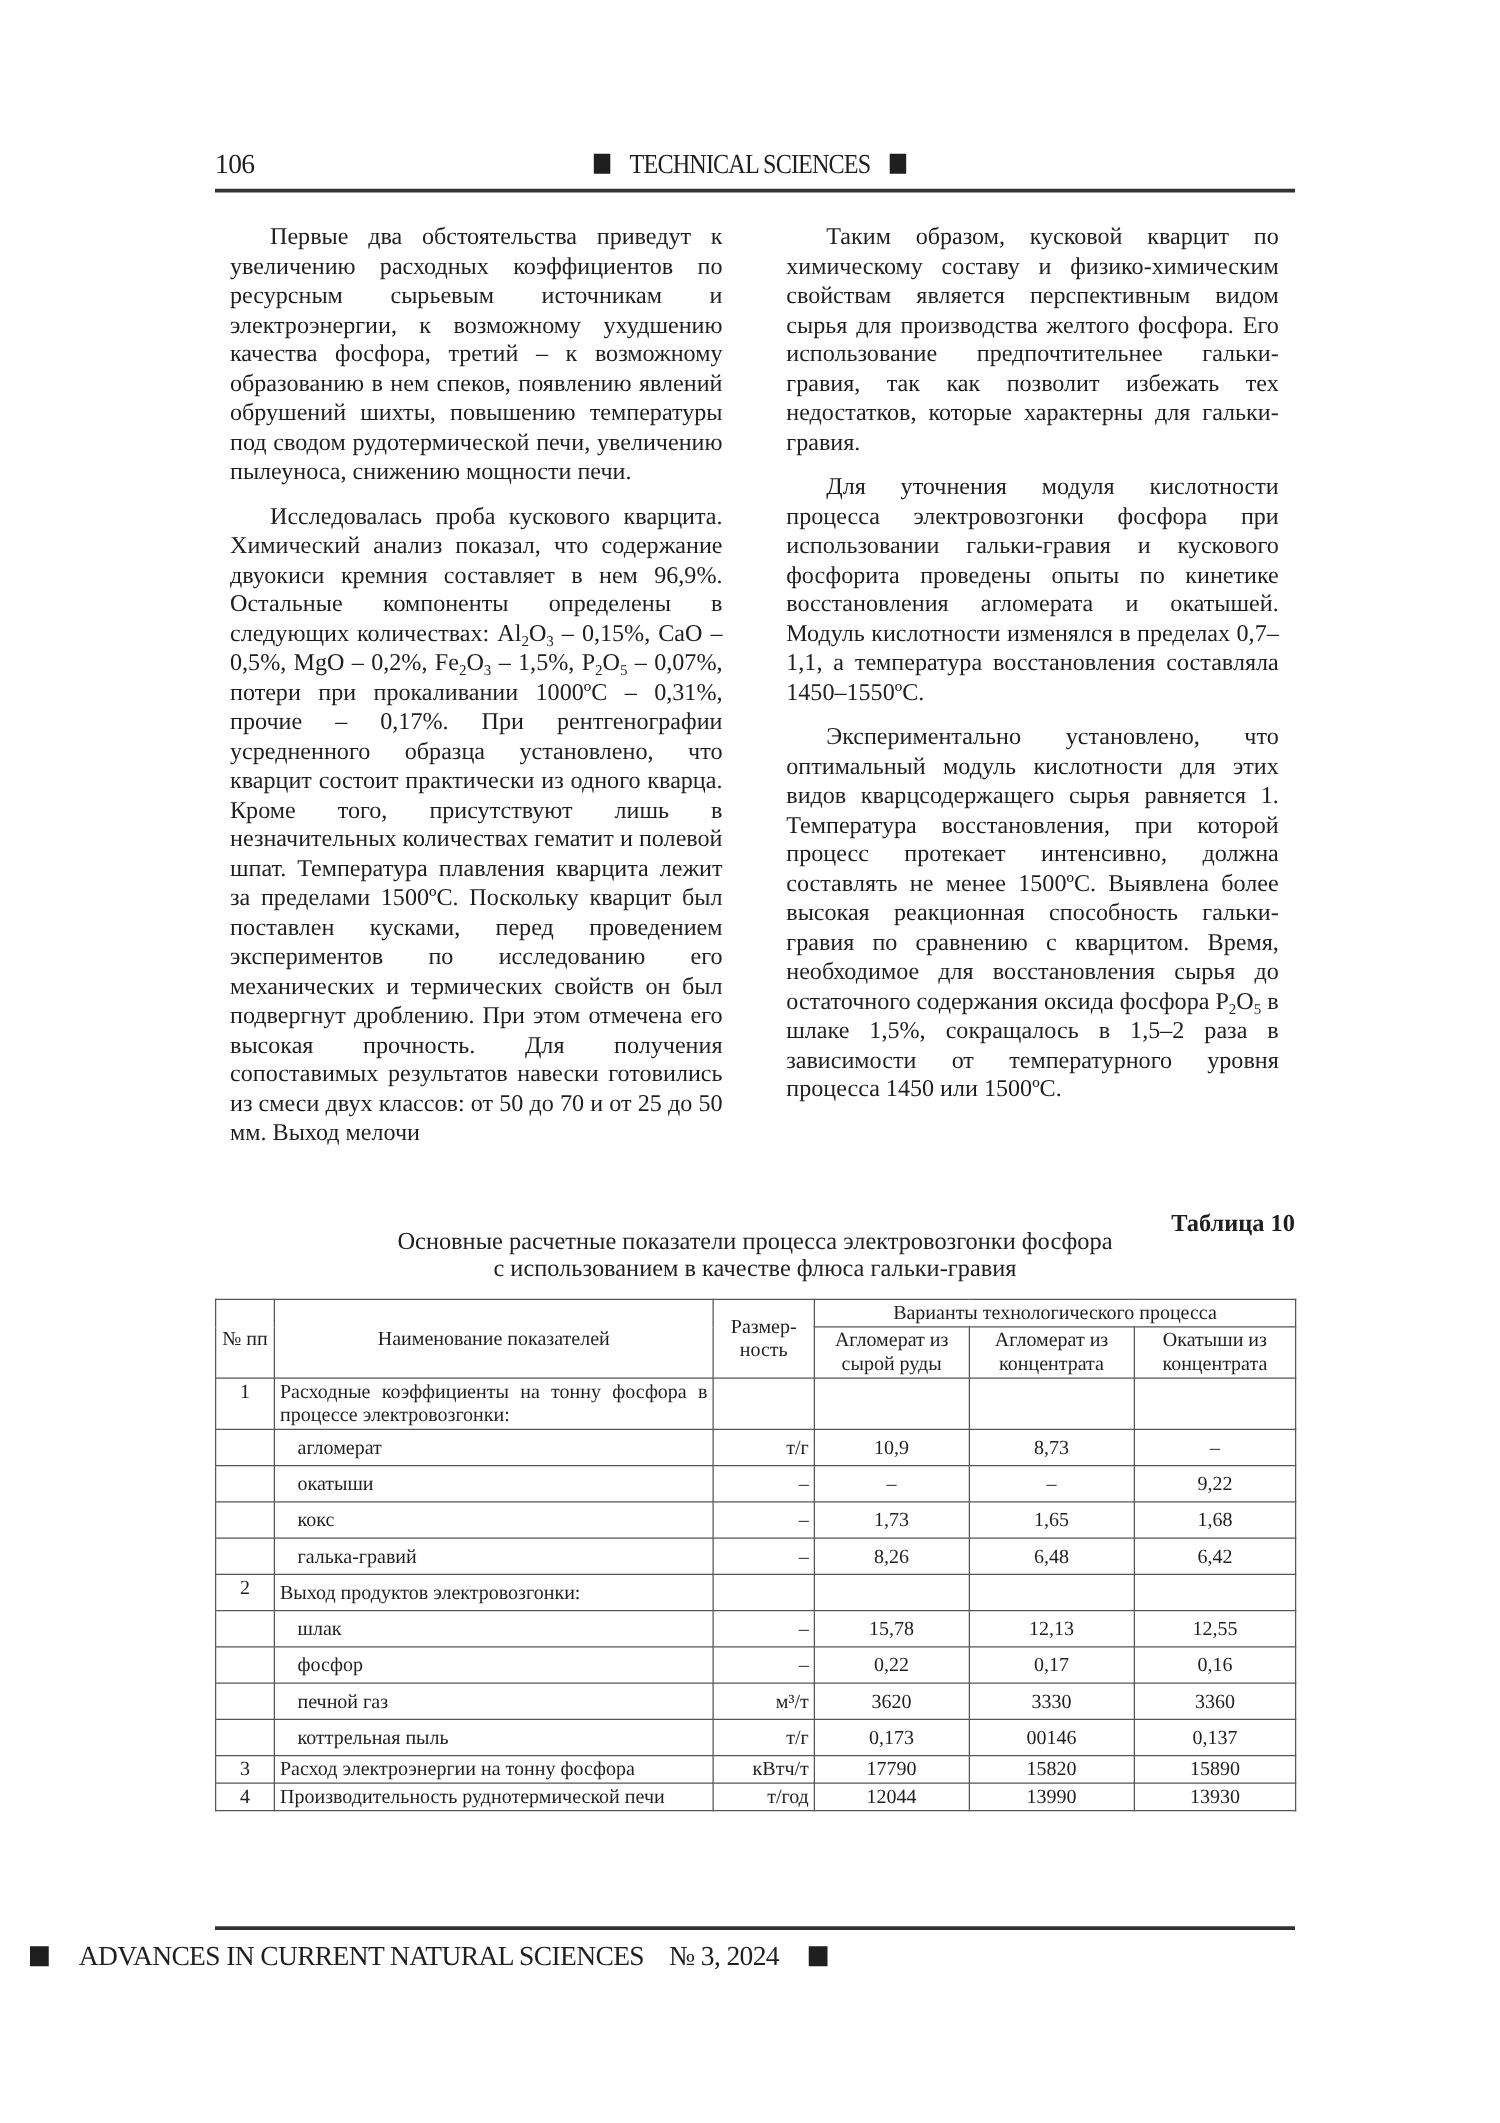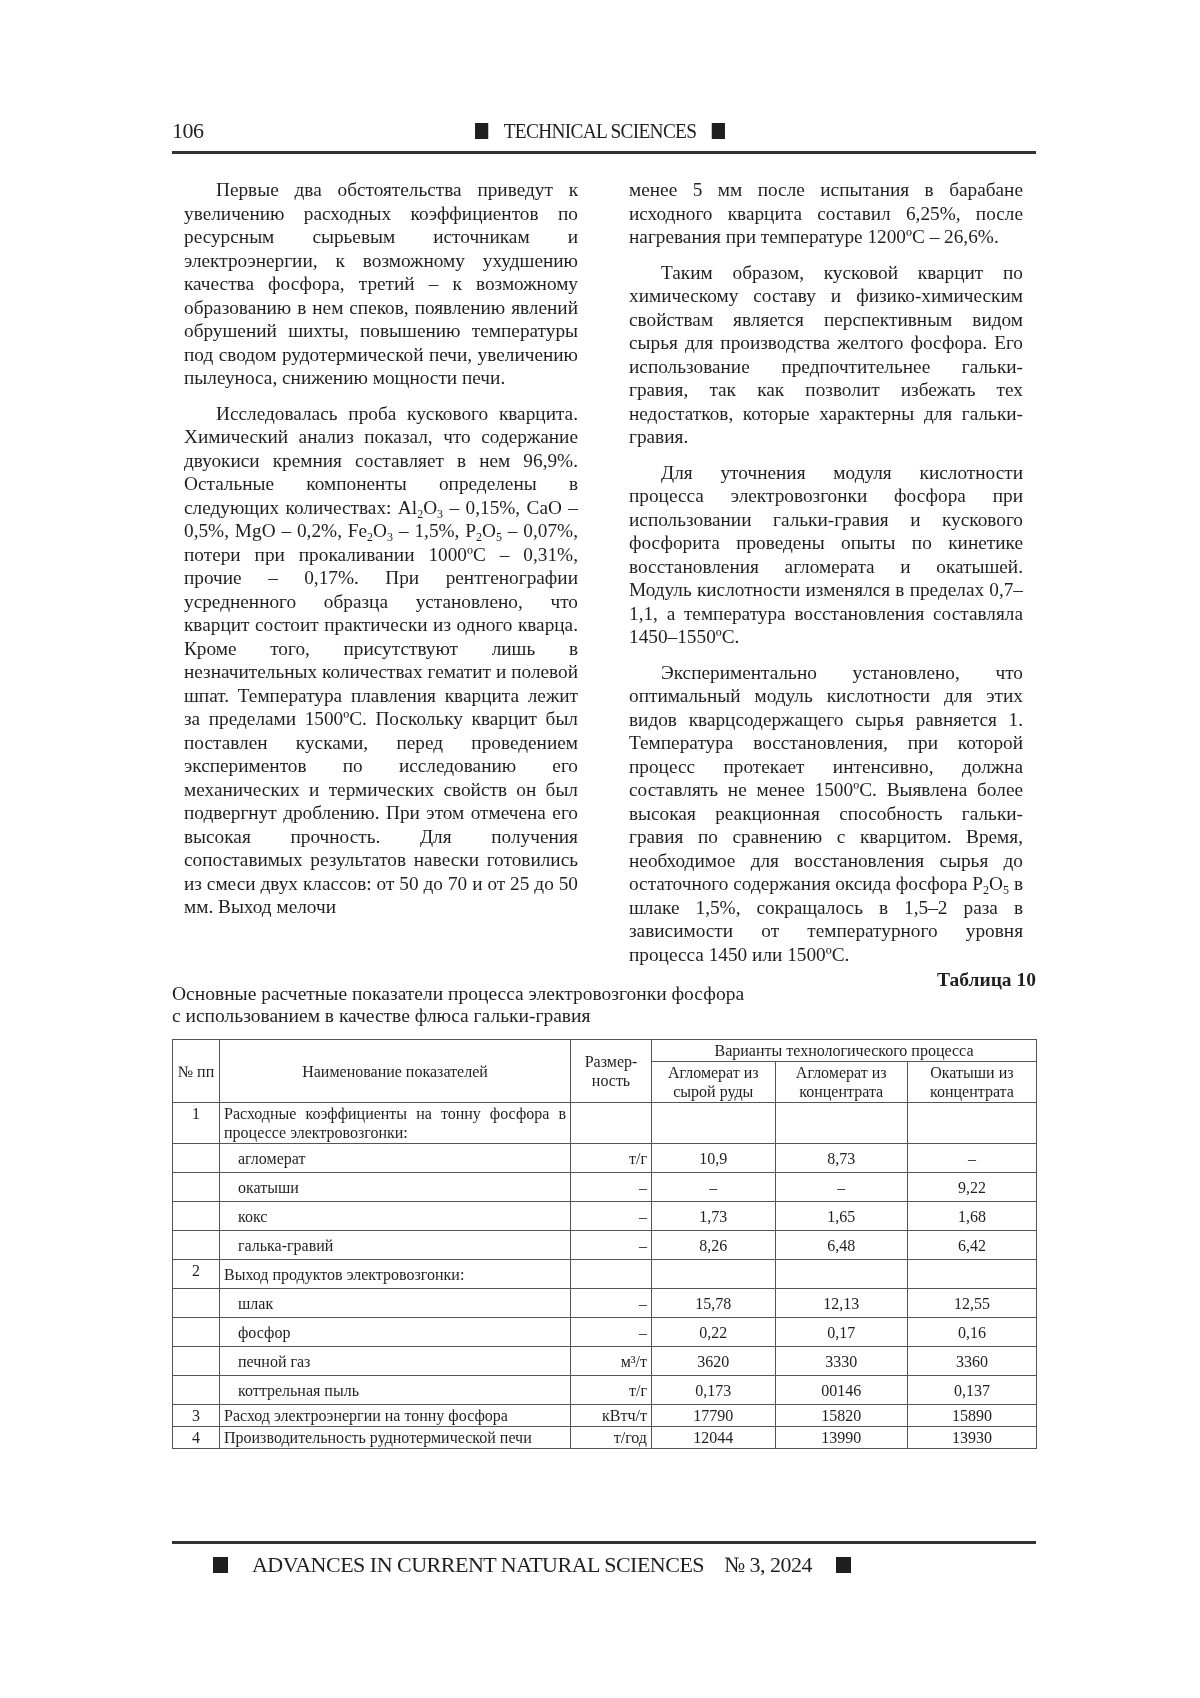--- a/index.html
+++ b/index.html
@@ -9,50 +9,49 @@
   .running-head { position: absolute; left: 0; width: 1200px; top: 118px; text-align: center; font-size: 22px; letter-spacing: -0.8px; transform: scaleX(0.88); }
   .sq { display: inline-block; width: 15px; height: 16px; background: #1f1f1f; vertical-align: -1px; margin: 0 18px; }
   .rule-top { position: absolute; left: 172px; width: 864px; top: 151px; height: 3px; background: #333; }
   .col { position: absolute; top: 166px; width: 418px; font-size: 19.3px; line-height: 23.5px; text-align: justify; hyphens: manual; }
   .col.left { left: 172px; }
   .col.right { left: 617px; top: 166px; }
   .col p { margin: 12px; text-indent: 0; }
   .col p.ind { text-indent: 32px; }
   sub { font-size: 12px; vertical-align: -4px; line-height: 0; }
   .table-label { position: absolute; right: 164px; top: 953px; font-size: 19.5px; font-weight: bold; margin-top: 16px; }
-  .table-title { position: absolute; left: 172px; width: 864px; top: 983px; text-align: left; font-size: 19.5px; line-height: 22px; }
+  .table-title { position: absolute; left: 172px; width: 864px; top: 983px; text-align: center; font-size: 19.5px; line-height: 22px; }
   table.data { position: absolute; left: 172px; top: 1039px; width: 865px; border-collapse: collapse; font-size: 16px; line-height: 19px; }
   table.data td, table.data th { border: 1.5px solid #555; padding: 1px 4px; font-weight: normal; vertical-align: middle; }
   table.data th { text-align: center; }
   .c-num { width: 38px; text-align: center; vertical-align: top !important; }
   .c-name { width: 328px; text-align: justify; }
   .c-dim { width: 72px; text-align: right; }
   .c-val { text-align: center; }
   .sub-item { padding-left: 18px !important; font-family: Liberation Serif, serif; }
   tr.r-sub td { height: 26px; }
   .rule-bottom { position: absolute; left: 172px; width: 864px; top: 1541px; height: 3px; background: #333; }
-  .footer { position: absolute; left: 0; width: 1064px; top: 1552px; text-align: center; font-size: 22px; letter-spacing: -0.5px; }
+  .footer { position: absolute; left: 0; width: 1064px; top: 1552px; text-align: left; font-size: 22px; letter-spacing: -0.5px; }
   .footer .sq { margin: 0 24px; }
 </style>
 </head>
 <body>
 
 <div class="page-num">106</div>
 <div class="running-head">
   <span class="sq"></span><span>TECHNICAL SCIENCES</span><span class="sq"></span>
 </div>
 <div class="rule-top"></div>
 
 <div class="col left">
   <p class="ind">Первые два обстоятельства приведут к увеличению расходных коэффициентов по ресурсным сырьевым источникам и электроэнергии, к возможному ухудшению качества фосфора, третий – к возможному образованию в нем спеков, появлению явлений обрушений шихты, повышению температуры под сводом рудотермической печи, увеличению пылеуноса, снижению мощности печи.</p>
   <p class="ind"><span>Исследовалась проба кускового кварцита. Химический анализ показал, что содержание двуокиси кремния составляет в нем 96,9%. Остальные компоненты определены в следующих количествах: Al</span><sub>2</sub><span>O</span><sub>3</sub><span> – 0,15%, CaO – 0,5%, MgO – 0,2%, Fe</span><sub>2</sub><span>O</span><sub>3</sub><span> – 1,5%, P</span><sub>2</sub><span>O</span><sub>5</sub><span> – 0,07%, потери при прокаливании 1000ºC – 0,31%, прочие – 0,17%. При рентгенографии усредненного образца установлено, что кварцит состоит практически из одного кварца. Кроме того, присутствуют лишь в незначительных количествах гематит и полевой шпат. Температура плавления кварцита лежит за пределами 1500ºC. Поскольку кварцит был поставлен кусками, перед проведением экспериментов по исследованию его механических и термических свойств он был подвергнут дроблению. При этом отмечена его высокая прочность. Для получения сопоставимых результатов навески готовились из смеси двух классов: от 50 до 70 и от 25 до 50 мм. Выход мелочи</span></p>
 </div>
 
 <div class="col right">
-  <p>менее 5 мм после испытания в барабане исходного кварцита составил 6,25%, после нагревания при температуре 1200ºC – 26,6%.</p>
   <p class="ind">Таким образом, кусковой кварцит по химическому составу и физико-химическим свойствам является перспективным видом сырья для производства желтого фосфора. Его использование предпочтительнее гальки-гравия, так как позволит избежать тех недостатков, которые характерны для гальки-гравия.</p>
   <p class="ind">Для уточнения модуля кислотности процесса электровозгонки фосфора при использовании гальки-гравия и кускового фосфорита проведены опыты по кинетике восстановления агломерата и окатышей. Модуль кислотности изменялся в пределах 0,7–1,1, а температура восстановления составляла 1450–1550ºC.</p>
   <p class="ind"><span>Экспериментально установлено, что оптимальный модуль кислотности для этих видов кварцсодержащего сырья равняется 1. Температура восстановления, при которой процесс протекает интенсивно, должна составлять не менее 1500ºC. Выявлена более высокая реакционная способность гальки-гравия по сравнению с кварцитом. Время, необходимое для восстановления сырья до остаточного содержания оксида фосфора P</span><sub>2</sub><span>O</span><sub>5</sub><span> в шлаке 1,5%, сокращалось в 1,5–2 раза в зависимости от температурного уровня процесса 1450 или 1500ºC.</span></p>
 </div>
 
 <div class="table-label">Таблица 10</div>
 <div class="table-title">
   <div>Основные расчетные показатели процесса электровозгонки фосфора</div>
   <div>с использованием в качестве флюса гальки-гравия</div>
 </div>

